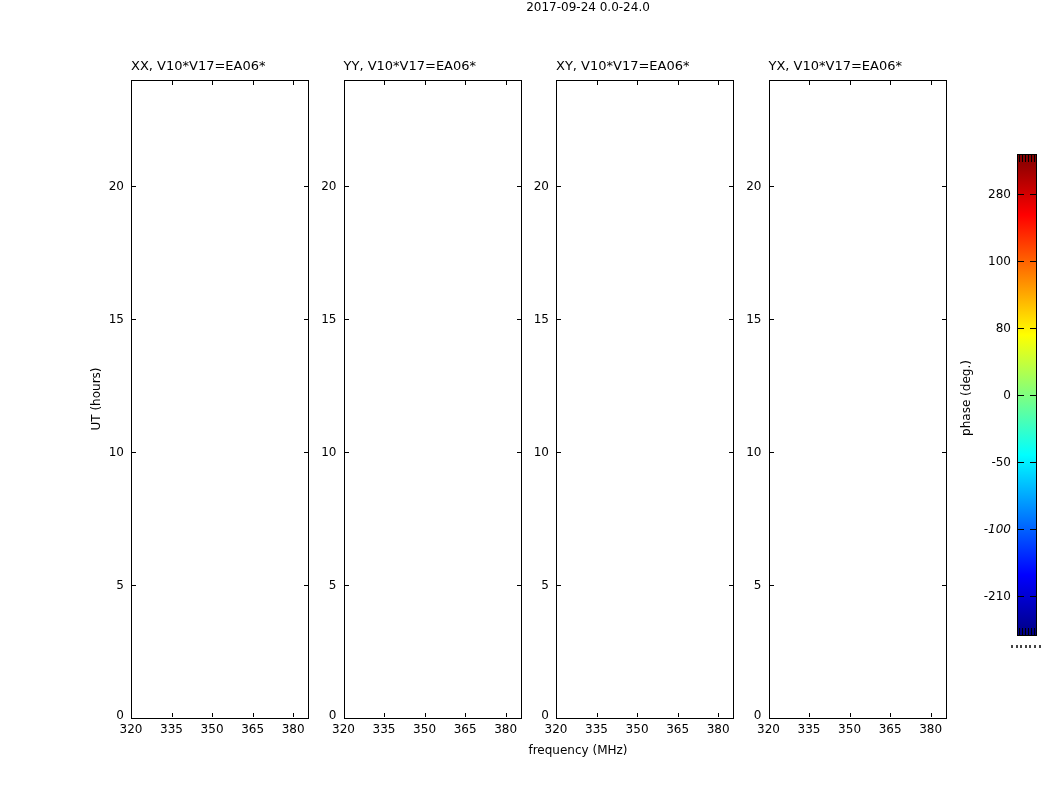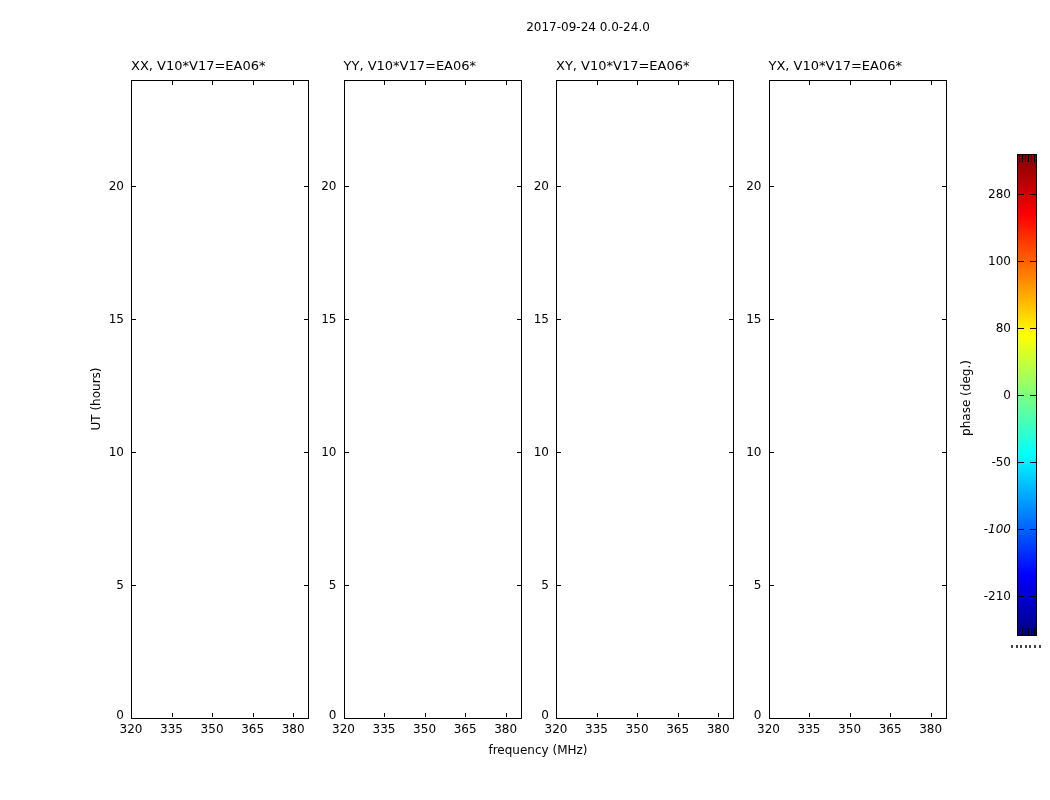--- a/index.html
+++ b/index.html
@@ -7,21 +7,21 @@
     position: relative;
     width: 1050px;
     height: 800px;
     background: #ffffff;
     font-family: "DejaVu Sans", sans-serif;
     color: #000000;
     overflow: hidden;
   }
   .fig-title {
     position: absolute;
-    left: 588px; top: 20px;
+    left: 588px; top: 0;
     transform: translateX(-50%);
     font-size: 12px;
     white-space: nowrap;
   }
   .plot-box {
     position: absolute;
     box-sizing: border-box;
     width: 178px; height: 639px;
     border: 1px solid #000000;
     background: #ffffff;
@@ -48,20 +48,21 @@
   .axis-label {
     position: absolute;
     font-size: 12px;
     white-space: nowrap;
   }
   .rot {
     transform: translate(-50%, -50%) rotate(-90deg);
   }
   .hcenter {
     transform: translateX(-50%);
+    margin-left: 40px;
   }
   #colorbar {
     position: absolute;
     box-sizing: border-box;
     border: 1px solid #000000;
   }
   .cb-dot {
     position: absolute;
     width: 2px; height: 3px;
     background: #444444;

